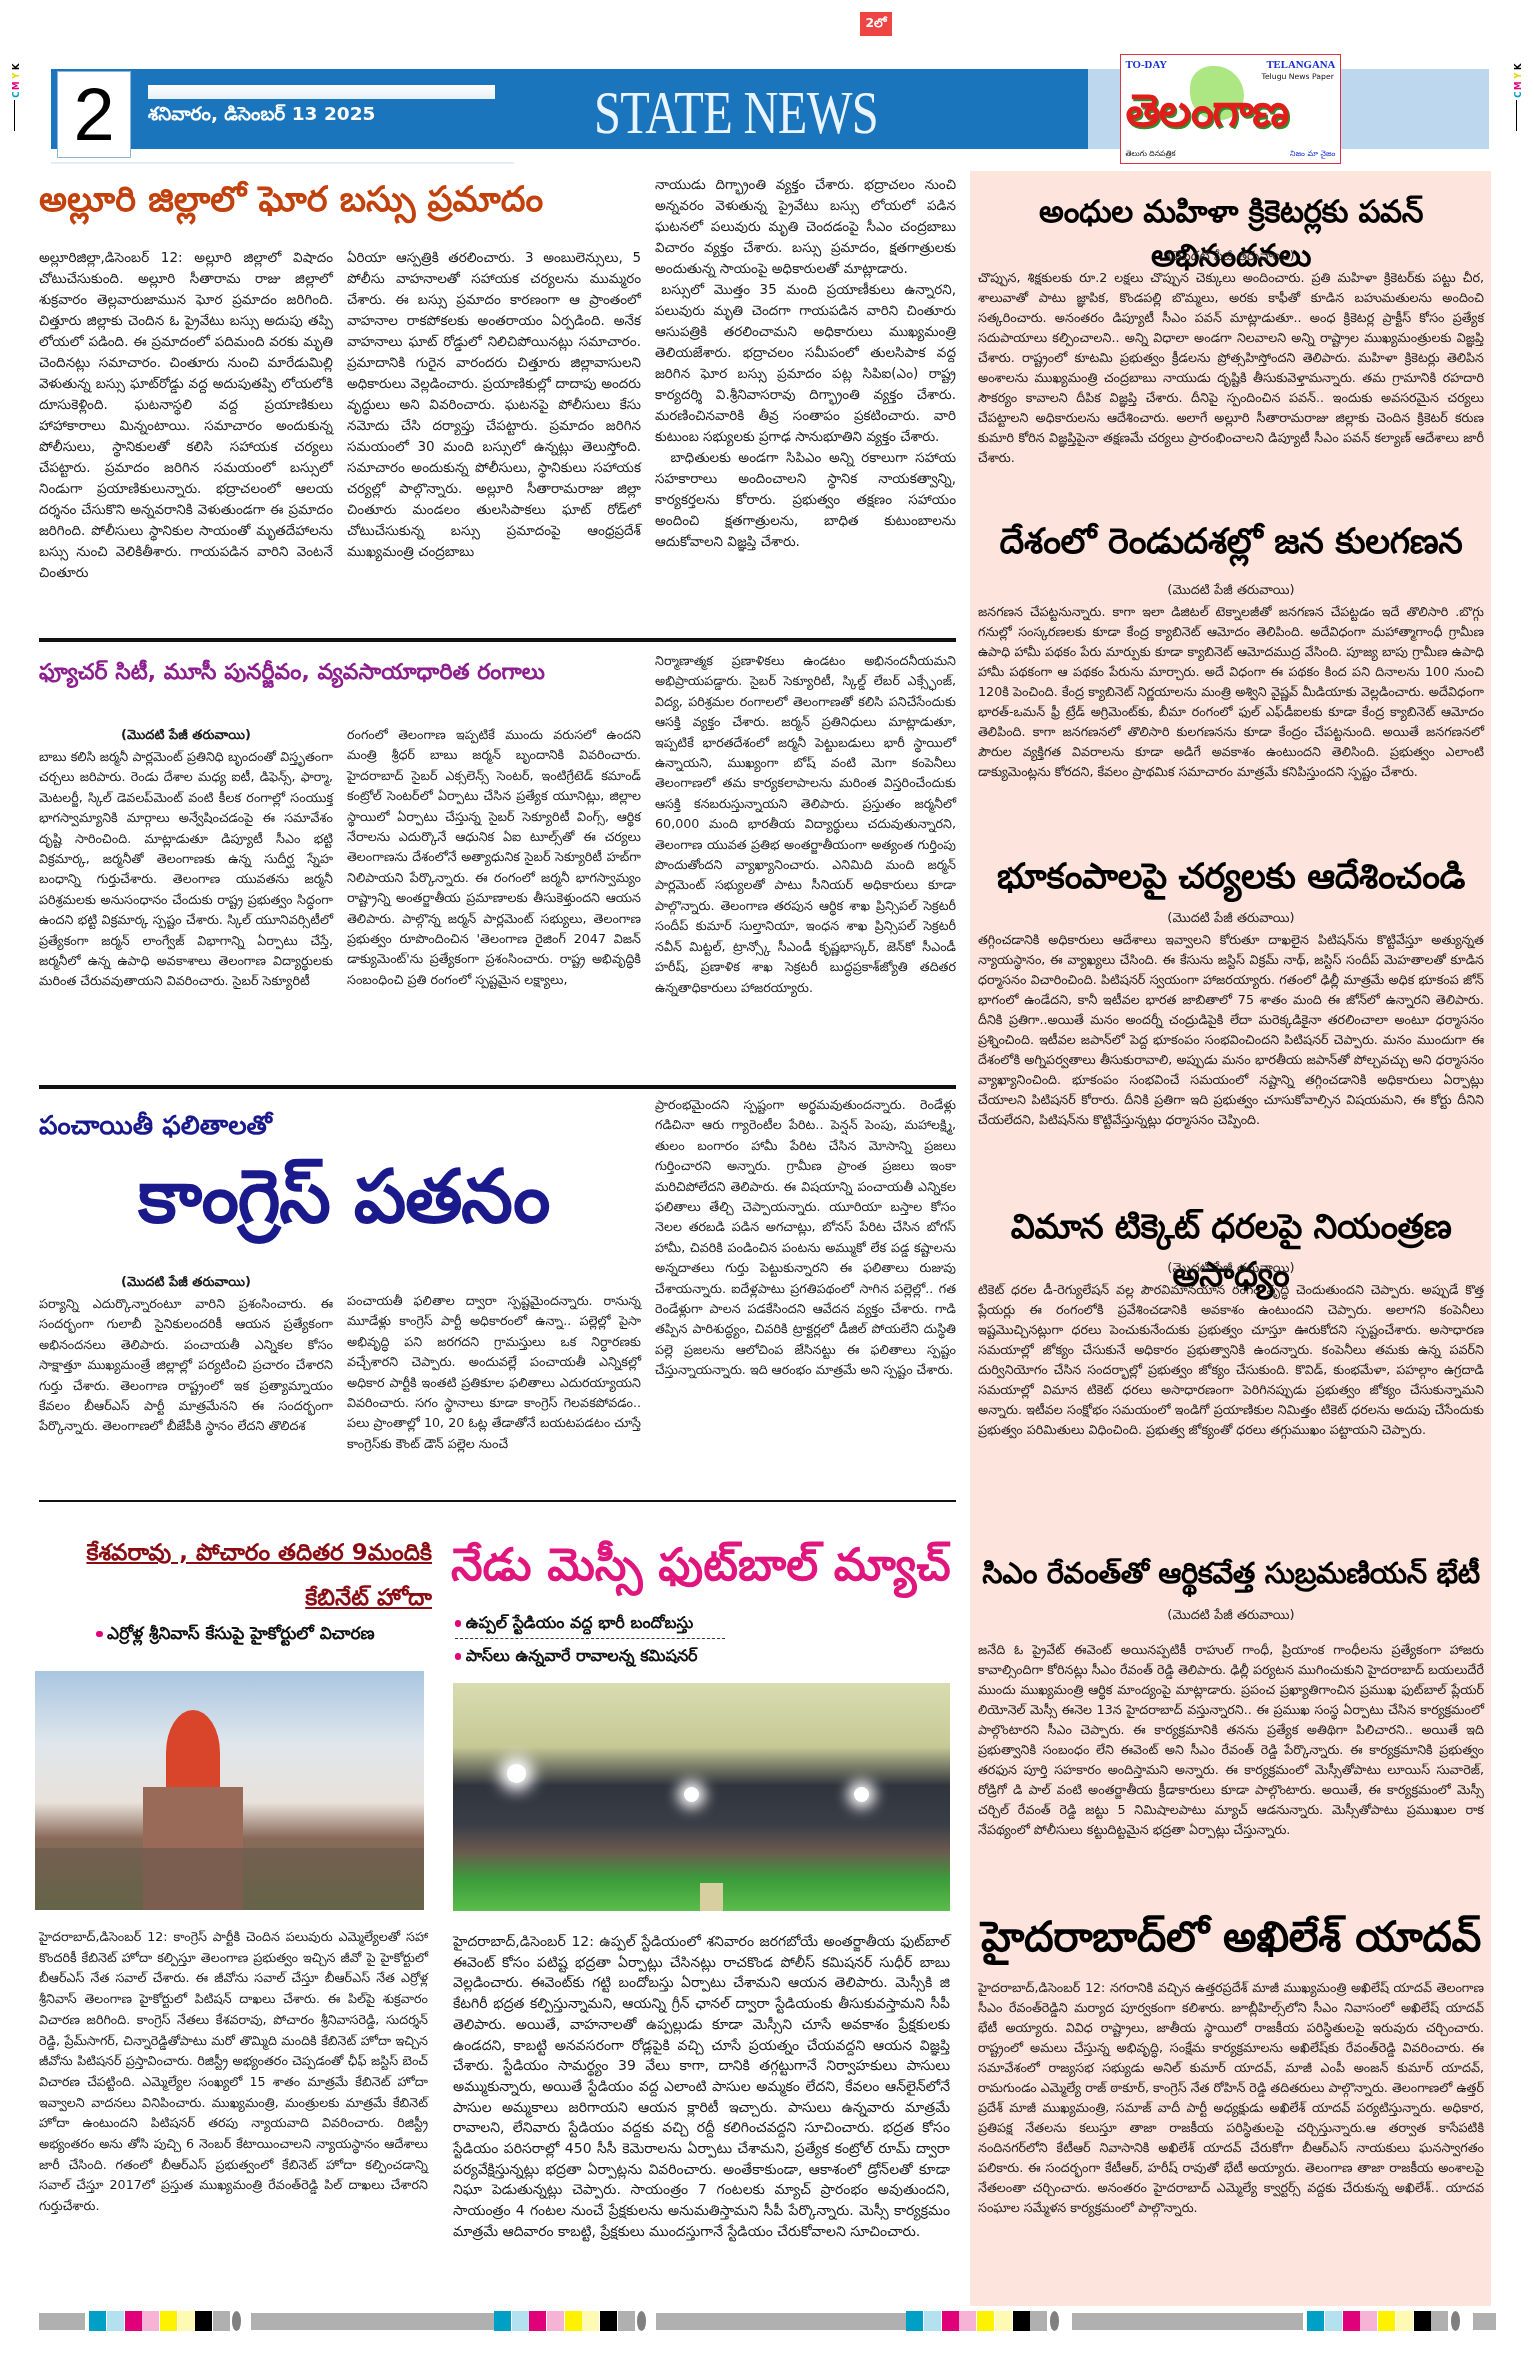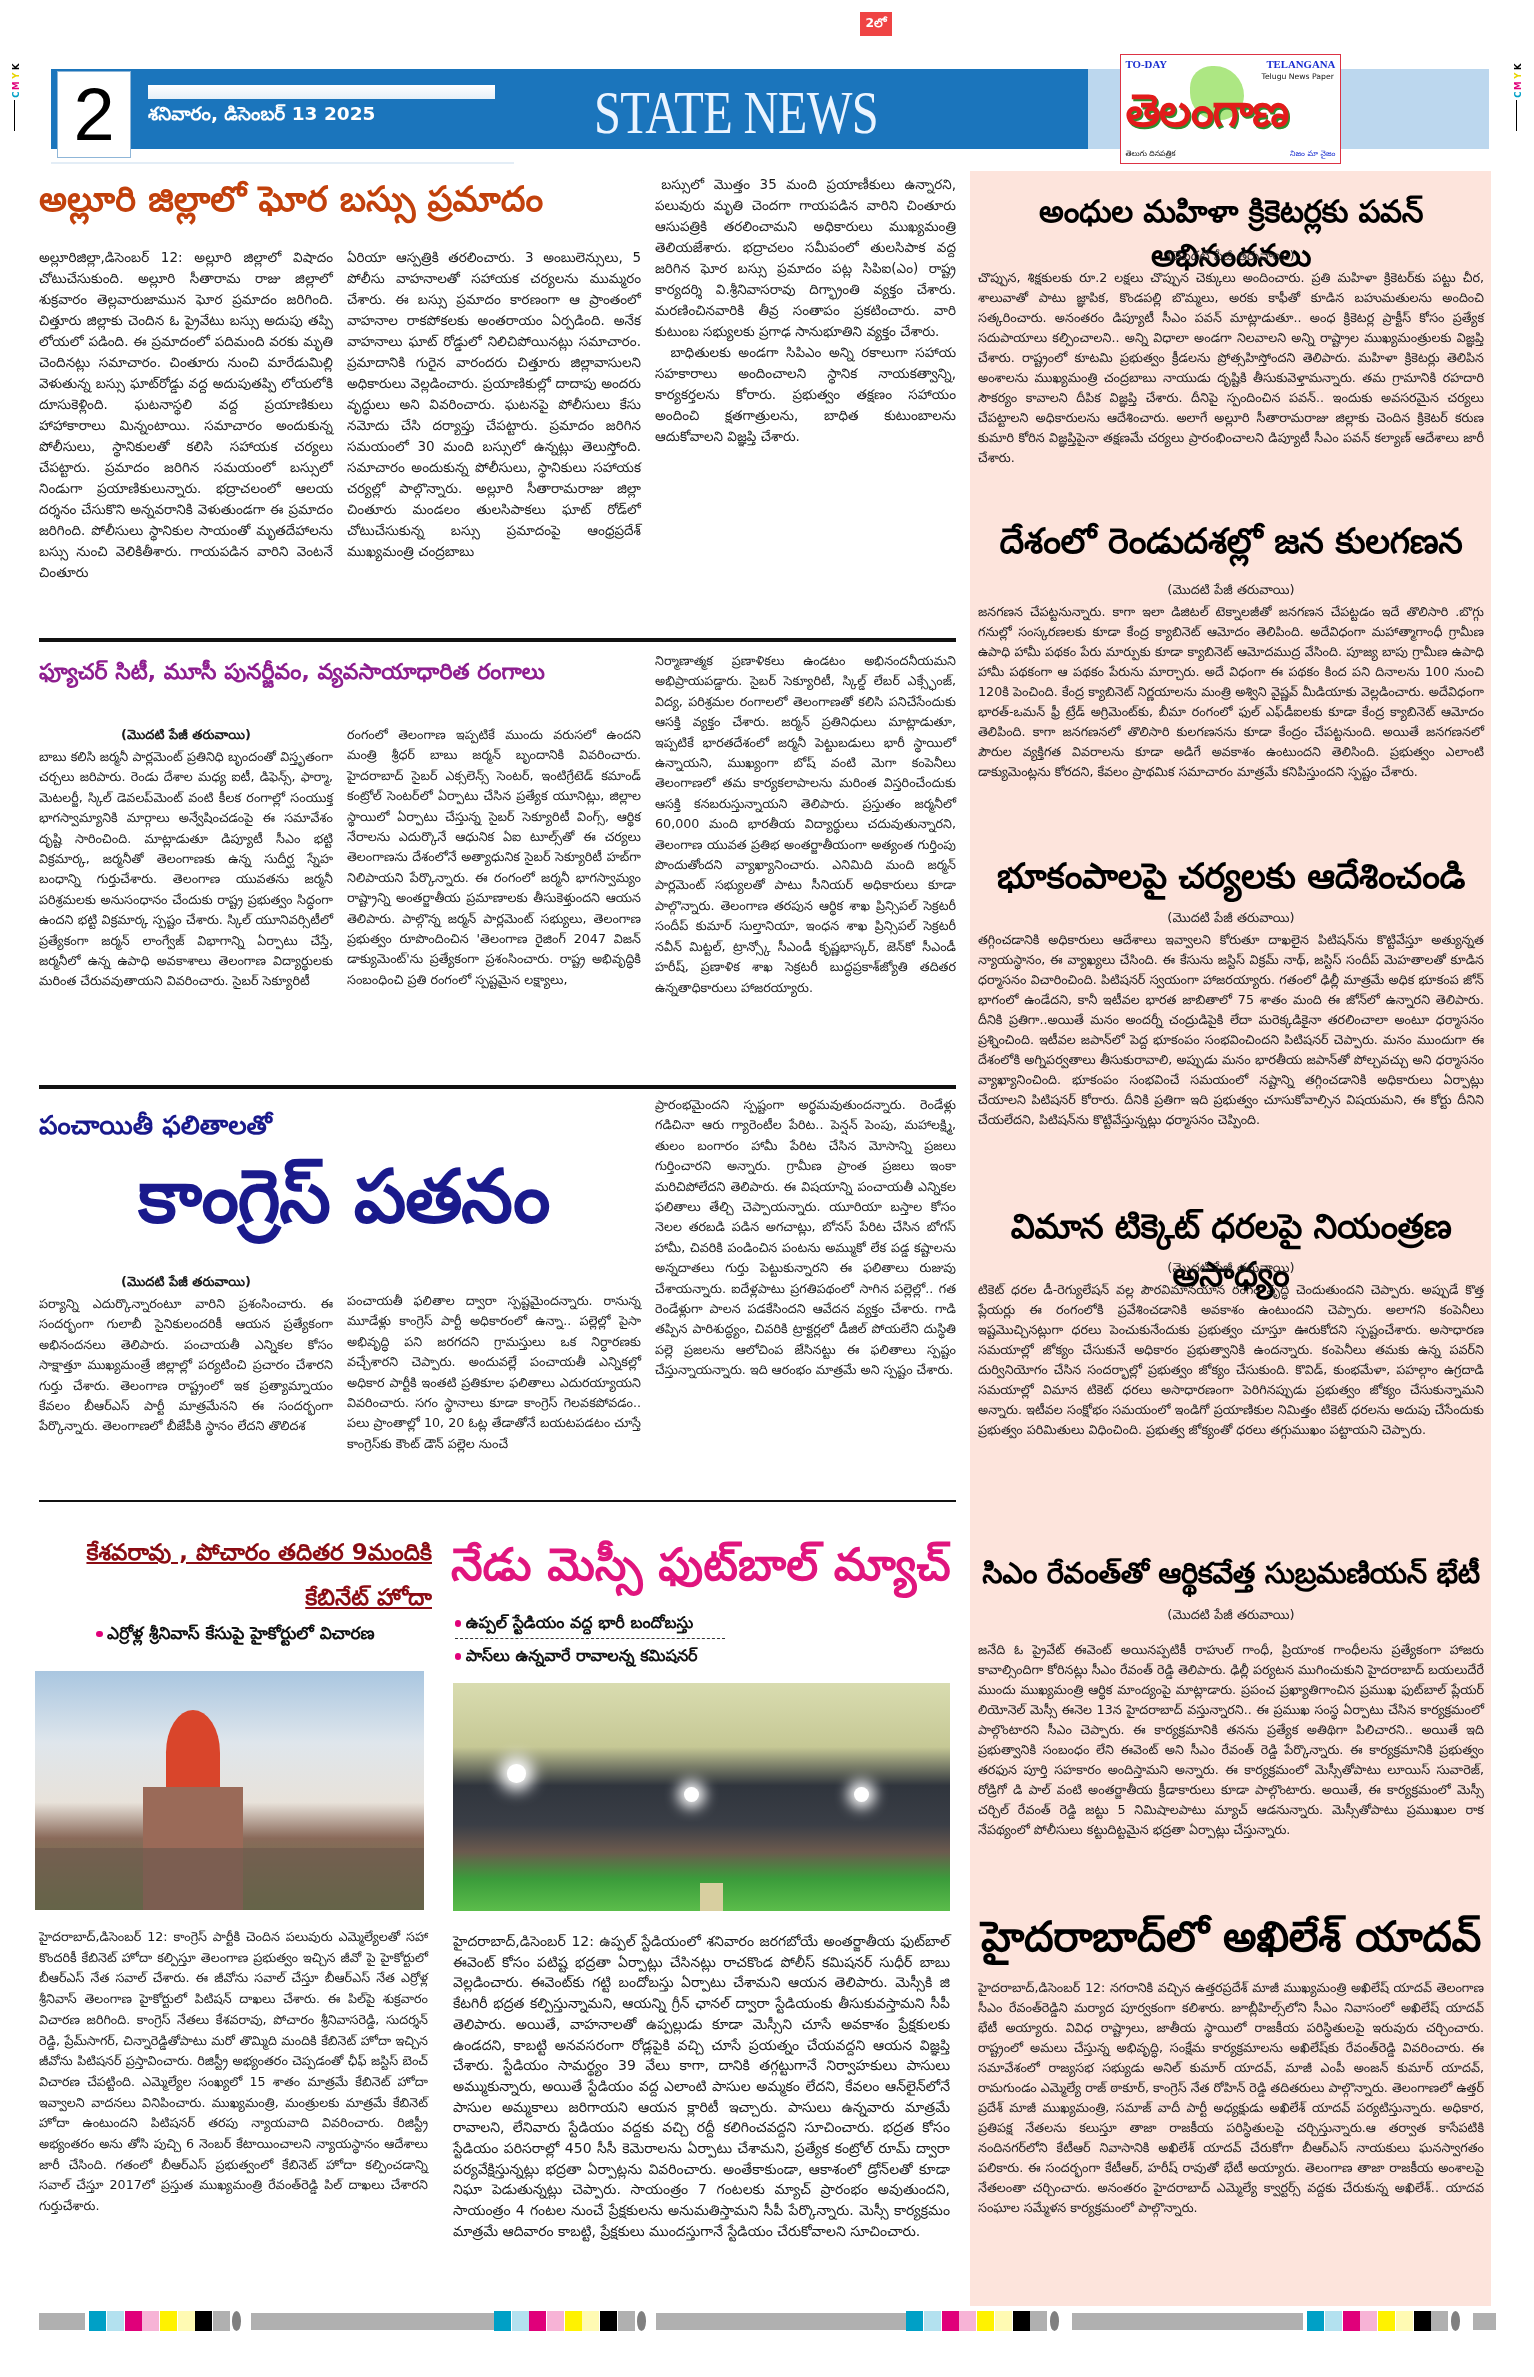--- a/index.html
+++ b/index.html
@@ -92,20 +92,21 @@
 <div class="abs under-rule"></div>
 
 <div class="abs hl-red" style="left:39px;top:179px;width:609px;font-size:35px;">అల్లూరి జిల్లాలో ఘోర బస్సు ప్రమాదం</div>
 <div class="abs body" style="left:39px;top:247px;width:294px;">
   <p><span class="dateline">అల్లూరిజిల్లా,డిసెంబర్ 12:</span> <span>అల్లూరి జిల్లాలో విషాదం చోటుచేసుకుంది. అల్లూరి సీతారామ రాజు జిల్లాలో శుక్రవారం తెల్లవారుజామున ఘోర ప్రమాదం జరిగింది. చిత్తూరు జిల్లాకు చెందిన ఓ ప్రైవేటు బస్సు అదుపు తప్పి లోయలో పడింది. ఈ ప్రమాదంలో పదిమంది వరకు మృతి చెందినట్లు సమాచారం. చింతూరు నుంచి మారేడుమిల్లి వెళుతున్న బస్సు ఘాట్‌రోడ్డు వద్ద అదుపుతప్పి లోయలోకి దూసుకెళ్లింది. ఘటనాస్థలి వద్ద ప్రయాణికులు హాహాకారాలు మిన్నంటాయి. సమాచారం అందుకున్న పోలీసులు, స్థానికులతో కలిసి సహాయక చర్యలు చేపట్టారు. ప్రమాదం జరిగిన సమయంలో బస్సులో నిండుగా ప్రయాణికులున్నారు. భద్రాచలంలో ఆలయ దర్శనం చేసుకొని అన్నవరానికి వెళుతుండగా ఈ ప్రమాదం జరిగింది. పోలీసులు స్థానికుల సాయంతో మృతదేహాలను బస్సు నుంచి వెలికితీశారు. గాయపడిన వారిని వెంటనే చింతూరు</span></p>
 </div>
 <div class="abs body" style="left:347px;top:247px;width:294px;">
   <p>ఏరియా ఆస్పత్రికి తరలించారు. 3 అంబులెన్సులు, 5 పోలీసు వాహనాలతో సహాయక చర్యలను ముమ్మరం చేశారు. ఈ బస్సు ప్రమాదం కారణంగా ఆ ప్రాంతంలో వాహనాల రాకపోకలకు అంతరాయం ఏర్పడింది. అనేక వాహనాలు ఘాట్ రోడ్డులో నిలిచిపోయినట్లు సమాచారం. ప్రమాదానికి గురైన వారందరు చిత్తూరు జిల్లావాసులని అధికారులు వెల్లడించారు. ప్రయాణికుల్లో దాదాపు అందరు వృద్ధులు అని వివరించారు. ఘటనపై పోలీసులు కేసు నమోదు చేసి దర్యాప్తు చేపట్టారు. ప్రమాదం జరిగిన సమయంలో 30 మంది బస్సులో ఉన్నట్లు తెలుస్తోంది. సమాచారం అందుకున్న పోలీసులు, స్థానికులు సహాయక చర్యల్లో పాల్గొన్నారు. అల్లూరి సీతారామరాజు జిల్లా చింతూరు మండలం తులసిపాకలు ఘాట్ రోడ్‌లో చోటుచేసుకున్న బస్సు ప్రమాదంపై ఆంధ్రప్రదేశ్ ముఖ్యమంత్రి చంద్రబాబు</p>
 </div>
 <div class="abs body" style="left:655px;top:174px;width:301px;">
+  <p>నాయుడు దిగ్భ్రాంతి వ్యక్తం చేశారు. భద్రాచలం నుంచి అన్నవరం వెళుతున్న ప్రైవేటు బస్సు లోయలో పడిన ఘటనలో పలువురు మృతి చెందడంపై సీఎం చంద్రబాబు విచారం వ్యక్తం చేశారు. బస్సు ప్రమాదం, క్షతగాత్రులకు అందుతున్న సాయంపై అధికారులతో మాట్లాడారు.</p>
   <p style="text-indent:6.2px">బస్సులో మొత్తం 35 మంది ప్రయాణీకులు ఉన్నారని, పలువురు మృతి చెందగా గాయపడిన వారిని చింతూరు ఆసుపత్రికి తరలించామని అధికారులు ముఖ్యమంత్రి తెలియజేశారు. భద్రాచలం సమీపంలో తులసిపాక వద్ద జరిగిన ఘోర బస్సు ప్రమాదం పట్ల సిపిఐ(ఎం) రాష్ట్ర కార్యదర్శి వి.శ్రీనివాసరావు దిగ్భ్రాంతి వ్యక్తం చేశారు. మరణించినవారికి తీవ్ర సంతాపం ప్రకటించారు. వారి కుటుంబ సభ్యులకు ప్రగాఢ సానుభూతిని వ్యక్తం చేశారు.</p>
   <p style="text-indent:15.4px">బాధితులకు అండగా సిపిఎం అన్ని రకాలుగా సహాయ సహకారాలు అందించాలని స్థానిక నాయకత్వాన్ని, కార్యకర్తలను కోరారు. ప్రభుత్వం తక్షణం సహాయం అందించి క్షతగాత్రులను, బాధిత కుటుంబాలను ఆదుకోవాలని విజ్ఞప్తి చేశారు.</p>
 </div>
 
 <div class="abs rule" style="left:39px;top:638px;width:917px;"></div>
 
 <div class="abs" style="left:39px;top:659px;width:609px;font-size:22px;font-weight:bold;color:#8e1f8f;">ఫ్యూచర్ సిటీ, మూసీ పునర్జీవం, వ్యవసాయాధారిత రంగాలు</div>
 <div class="abs body" style="left:39px;top:725px;width:294px;font-size:12.7px;line-height:20.4px;">
   <div class="cont">(మొదటి పేజీ తరువాయి)</div>
   <p>బాబు కలిసి జర్మనీ పార్లమెంట్ ప్రతినిధి బృందంతో విస్తృతంగా చర్చలు జరిపారు. రెండు దేశాల మధ్య ఐటీ, డిఫెన్స్, ఫార్మా, మెటలర్జీ, స్కిల్ డెవలప్‌మెంట్ వంటి కీలక రంగాల్లో సంయుక్త భాగస్వామ్యానికి మార్గాలు అన్వేషించడంపై ఈ సమావేశం దృష్టి సారించింది. మాట్లాడుతూ డిప్యూటీ సీఎం భట్టి విక్రమార్క, జర్మనీతో తెలంగాణకు ఉన్న సుదీర్ఘ స్నేహ బంధాన్ని గుర్తుచేశారు. తెలంగాణ యువతను జర్మనీ పరిశ్రమలకు అనుసంధానం చేందుకు రాష్ట్ర ప్రభుత్వం సిద్ధంగా ఉందని భట్టి విక్రమార్క స్పష్టం చేశారు. స్కిల్ యూనివర్సిటీలో ప్రత్యేకంగా జర్మన్ లాంగ్వేజ్ విభాగాన్ని ఏర్పాటు చేస్తే, జర్మనీలో ఉన్న ఉపాధి అవకాశాలు తెలంగాణ విద్యార్థులకు మరింత చేరువవుతాయని వివరించారు. సైబర్ సెక్యూరిటీ</p>

